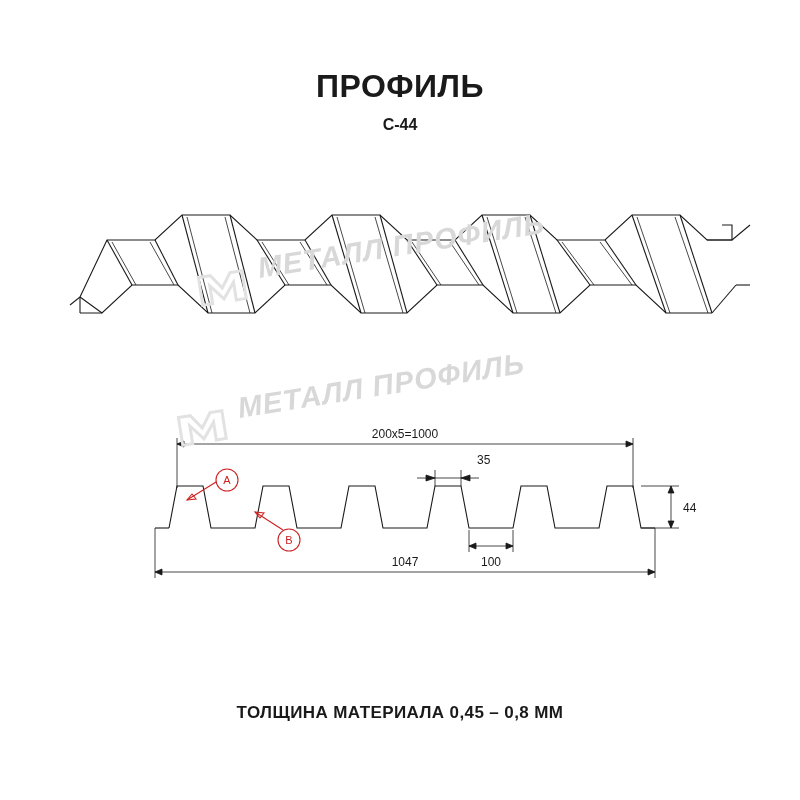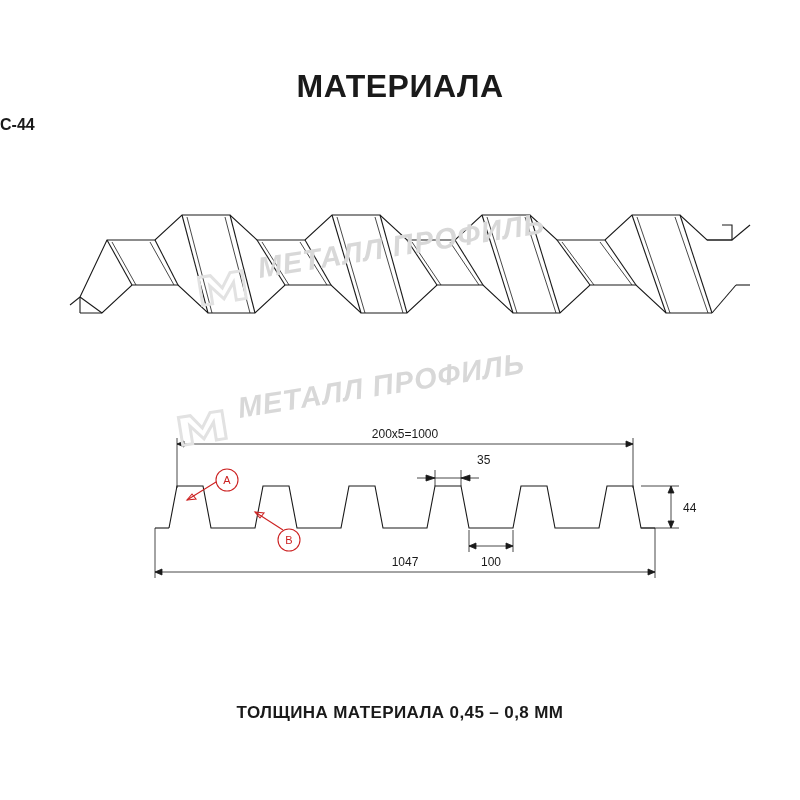--- a/index.html
+++ b/index.html
@@ -33,20 +33,21 @@
     font-size: 32px;
     font-weight: bold;
     letter-spacing: 0.5px;
     color: #1a1a1a;
   }
   .subtitle {
     position: absolute;
     left: 0;
     top: 116px;
     width: 800px;
+    text-align: center;
     font-size: 16px;
     font-weight: bold;
     color: #1a1a1a;
   }
 
   
   .footer-note {
     position: absolute;
     left: 0;
     top: 703px;
@@ -102,21 +103,21 @@
   .dim { fill: none; stroke: #1a1a1a; stroke-width: 0.8; }
   .callout { fill: none; stroke: #cc2222; stroke-width: 1.1; }
   .callout-txt { fill: #cc2222; font-size: 11px; font-family: "Liberation Sans", sans-serif; font-weight: normal; }
   .dimtxt { fill: #1a1a1a; font-size: 12px; font-family: "Liberation Sans", sans-serif; }
 </style>
 </head>
 <body>
 
 <div class="sheet">
 
-  <div class="title">МАТЕРИАЛА</div>
+  <div class="title">ПРОФИЛЬ</div>
   <div class="subtitle">С-44</div>
 
   <div class="iso-wrap">
     <svg width="690" height="165" viewBox="0 0 690 165">
 
       <g class="ln">
 
         <path d="M20 112 L47 55 L95 55 L122 30 L170 30 L197 55 L245 55 L272 30 L320 30 L347 55 L395 55 L422 30 L470 30 L497 55 L545 55 L572 30 L620 30 L647 55 L672 55"></path>
 
         <path d="M20 112 L20 128"></path>

